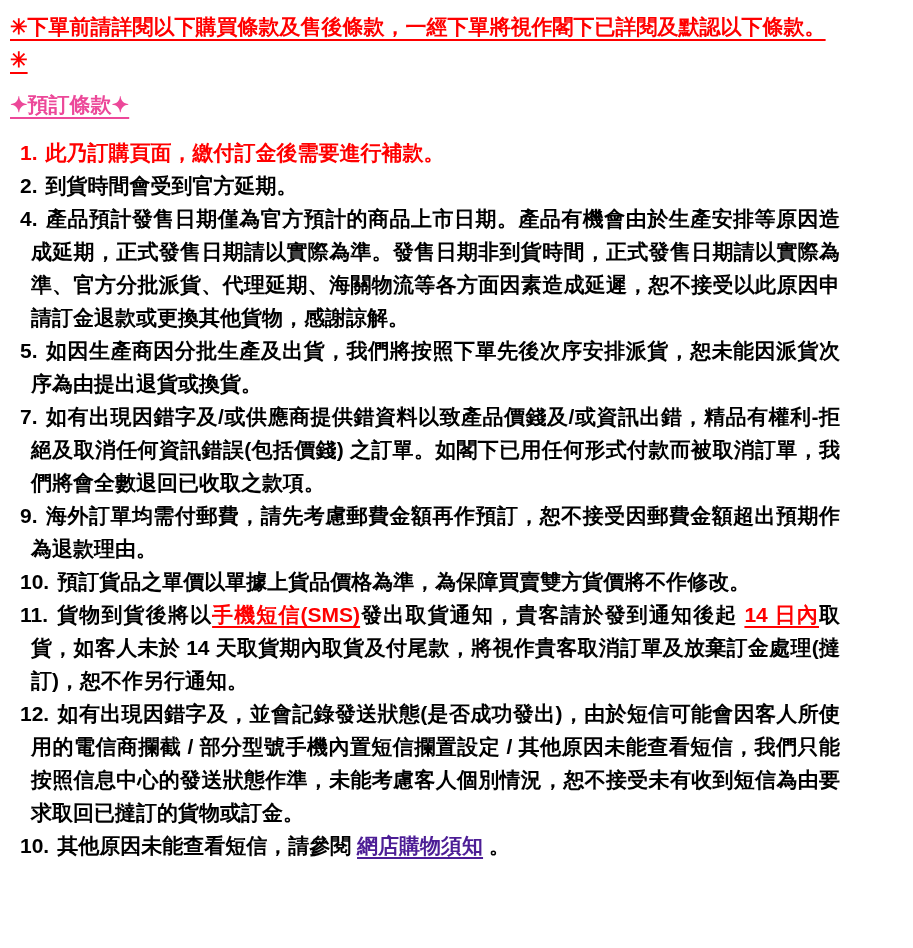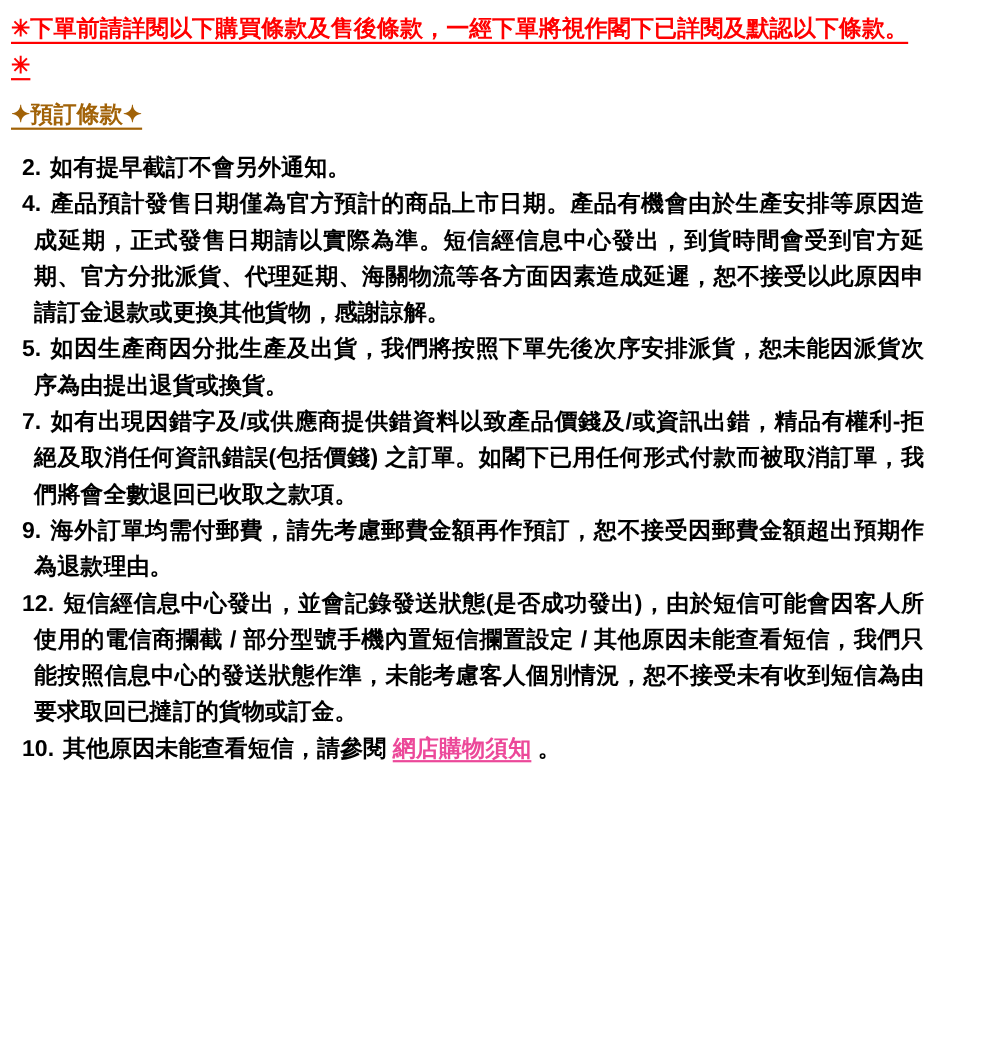--- a/index.html
+++ b/index.html
@@ -25,21 +25,21 @@
     line-height: 33px;
     color: #ff0000;
     text-decoration: underline;
     text-underline-offset: 5px;
     text-decoration-thickness: 2px;
     margin: 0 0 12px 0;
   }
   .section-heading {
     font-size: 21px;
     line-height: 33px;
-    color: #a16207;
+    color: #ec4899;
     text-decoration: underline;
     text-underline-offset: 5px;
     text-decoration-thickness: 2px;
     margin: 0 0 15px 0;
   }
   .terms-list {
     margin: 0;
     padding: 0;
   }
   .term-item {
@@ -56,37 +56,40 @@
   .term-num {
     margin-right: 8px;
   }
   .seg-red-u {
     color: #ff0000;
     text-decoration: underline;
     text-underline-offset: 4px;
     text-decoration-thickness: 2px;
   }
   .seg-link {
-    color: #ec4899;
+    color: #4c1d95;
     text-decoration: underline;
     text-underline-offset: 4px;
     text-decoration-thickness: 2px;
     cursor: pointer;
   }
 </style>
 </head>
 <body>
 
 <div class="page">
   <p class="page-header">✳下單前請詳閱以下購買條款及售後條款，一經下單將視作閣下已詳閱及默認以下條款。✳</p>
 
   <p class="section-heading">✦預訂條款✦</p>
 
   <div class="terms-list">
-      <div class="term-item"><span class="term-num">2.</span><span>如有提早截訂不會另外通知。</span></div>
-      <div class="term-item"><span class="term-num">4.</span><span>產品預計發售日期僅為官方預計的商品上市日期。產品有機會由於生產安排等原因造成延期，正式發售日期請以實際為準。短信經信息中心發出，到貨時間會受到官方延期、官方分批派貨、代理延期、海關物流等各方面因素造成延遲，恕不接受以此原因申請訂金退款或更換其他貨物，感謝諒解。</span></div>
+      <div class="term-item red"><span class="term-num">1.</span><span>此乃訂購頁面，繳付訂金後需要進行補款。</span></div>
+      <div class="term-item"><span class="term-num">2.</span><span>到貨時間會受到官方延期。</span></div>
+      <div class="term-item"><span class="term-num">4.</span><span>產品預計發售日期僅為官方預計的商品上市日期。產品有機會由於生產安排等原因造成延期，正式發售日期請以實際為準。發售日期非到貨時間，正式發售日期請以實際為準、官方分批派貨、代理延期、海關物流等各方面因素造成延遲，恕不接受以此原因申請訂金退款或更換其他貨物，感謝諒解。</span></div>
       <div class="term-item"><span class="term-num">5.</span><span>如因生產商因分批生產及出貨，我們將按照下單先後次序安排派貨，恕未能因派貨次序為由提出退貨或換貨。</span></div>
       <div class="term-item"><span class="term-num">7.</span><span>如有出現因錯字及/或供應商提供錯資料以致產品價錢及/或資訊出錯，精品有權利-拒絕及取消任何資訊錯誤(包括價錢) 之訂單。如閣下已用任何形式付款而被取消訂單，我們將會全數退回已收取之款項。</span></div>
       <div class="term-item"><span class="term-num">9.</span><span>海外訂單均需付郵費，請先考慮郵費金額再作預訂，恕不接受因郵費金額超出預期作為退款理由。</span></div>
-      <div class="term-item"><span class="term-num">12.</span><span>短信經信息中心發出，並會記錄發送狀態(是否成功發出)，由於短信可能會因客人所使用的電信商攔截 / 部分型號手機內置短信攔置設定 / 其他原因未能查看短信，我們只能按照信息中心的發送狀態作準，未能考慮客人個別情況，恕不接受未有收到短信為由要求取回已撻訂的貨物或訂金。</span></div>
+      <div class="term-item"><span class="term-num">10.</span><span>預訂貨品之單價以單據上貨品價格為準，為保障買賣雙方貨價將不作修改。</span></div>
+      <div class="term-item"><span class="term-num">11.</span><span>貨物到貨後將以</span><span class="seg-red-u">手機短信(SMS)</span><span>發出取貨通知，貴客請於發到通知後起 </span><span class="seg-red-u">14 日內</span><span>取貨，如客人未於 14 天取貨期內取貨及付尾款，將視作貴客取消訂單及放棄訂金處理(撻訂)，恕不作另行通知。</span></div>
+      <div class="term-item"><span class="term-num">12.</span><span>如有出現因錯字及，並會記錄發送狀態(是否成功發出)，由於短信可能會因客人所使用的電信商攔截 / 部分型號手機內置短信攔置設定 / 其他原因未能查看短信，我們只能按照信息中心的發送狀態作準，未能考慮客人個別情況，恕不接受未有收到短信為由要求取回已撻訂的貨物或訂金。</span></div>
       <div class="term-item"><span class="term-num">10.</span><span>其他原因未能查看短信，請參閱 </span><a class="seg-link" href="#">網店購物須知</a><span> 。</span></div>
     </div>
 </div>
 
 </body></html>

